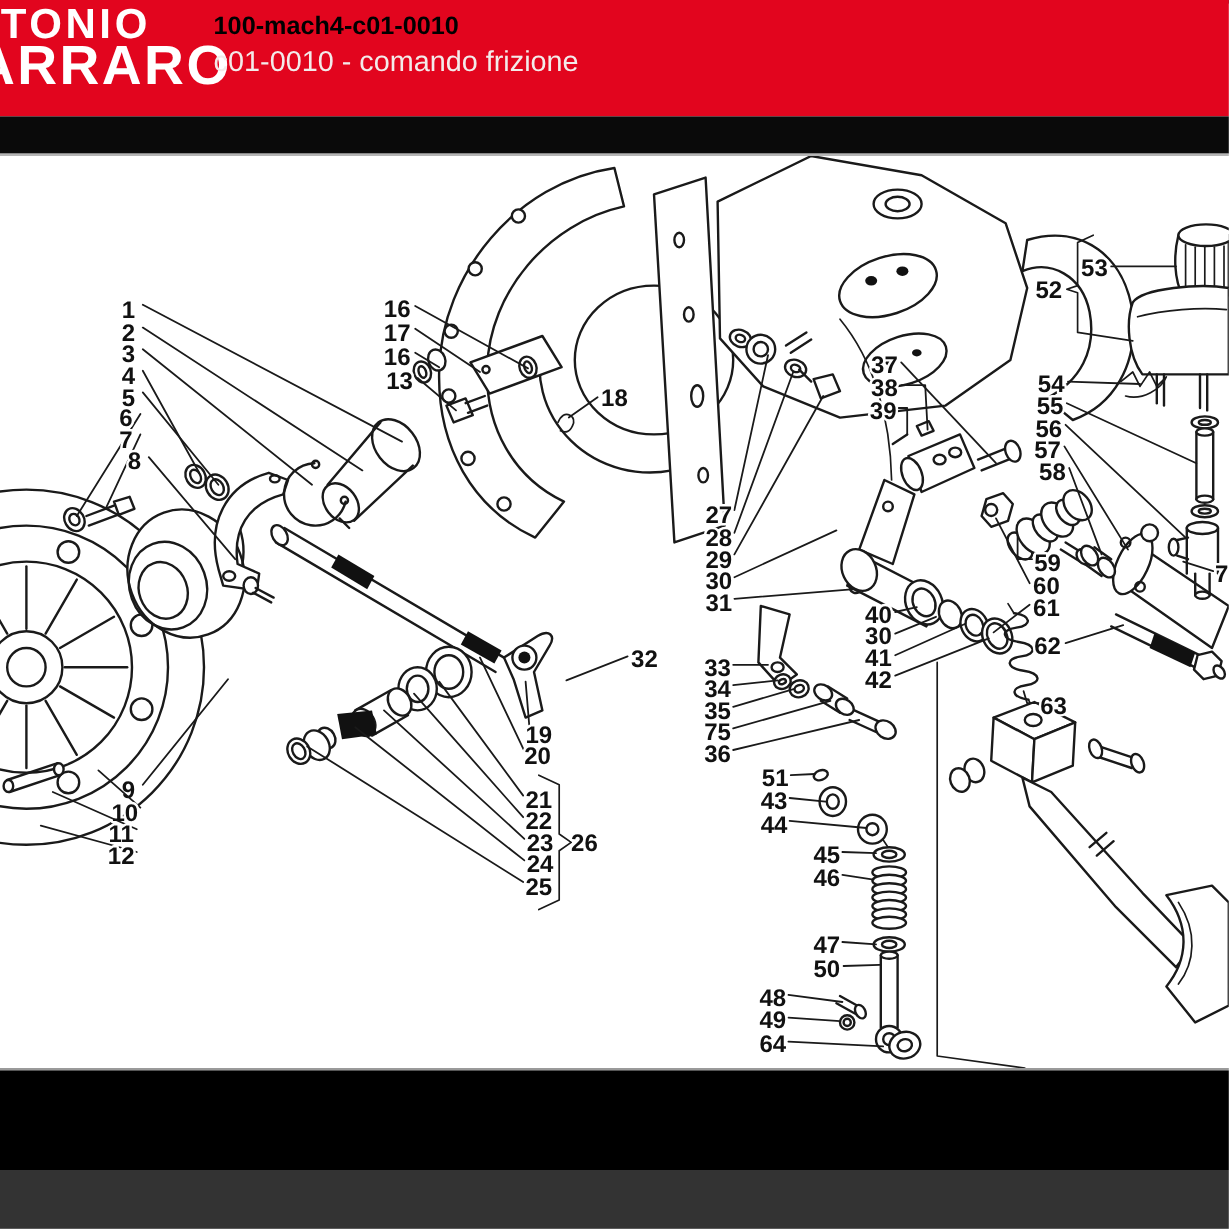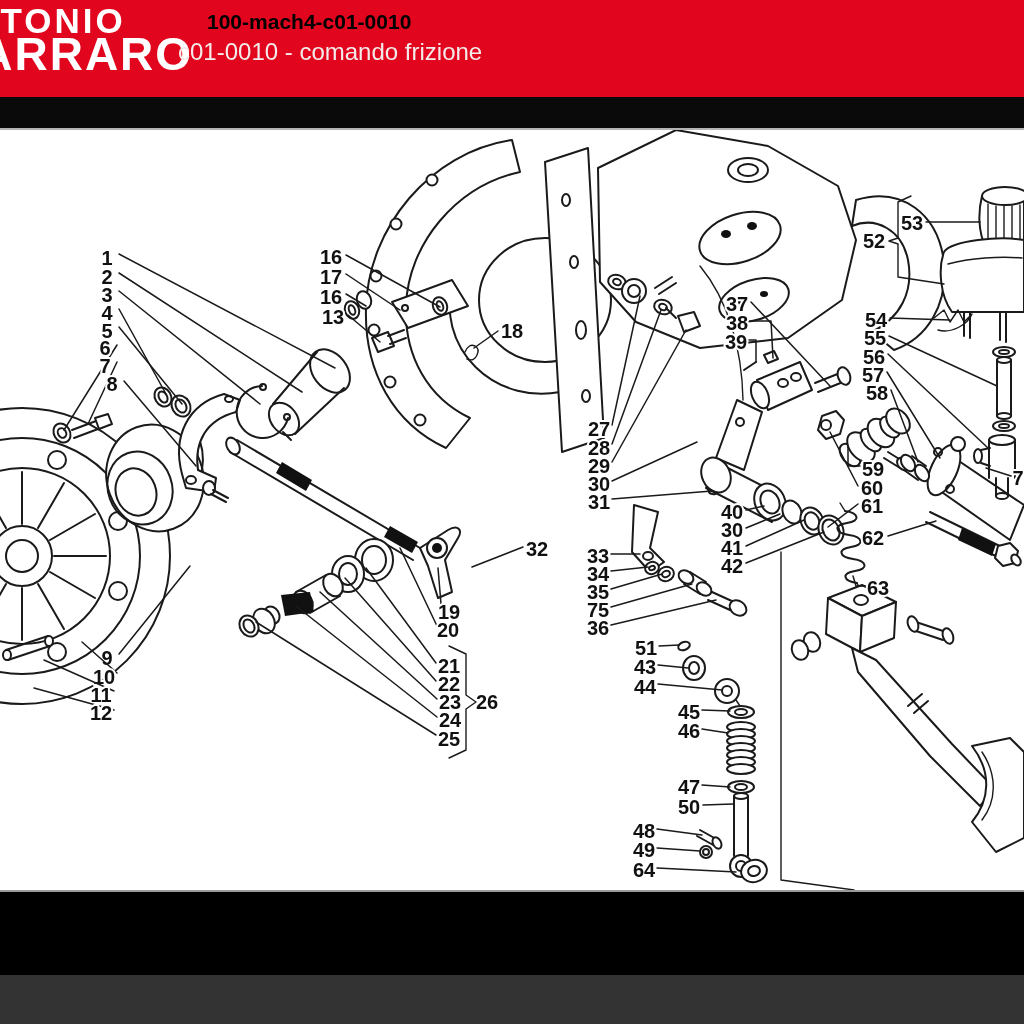--- a/index.html
+++ b/index.html
@@ -3,21 +3,21 @@
 <meta charset="utf-8">
 <style>
   html,body{margin:0;padding:0;}
   body{width:1024px;height:1024px;position:relative;overflow:hidden;background:#fff;
        font-family:"Liberation Sans", sans-serif;}
   .topline{position:absolute;left:0;top:0;width:1024px;height:3px;background:#2a1114;}
   .header{position:absolute;left:0;top:0;width:1024px;height:97px;background:#e2051e;overflow:hidden;}
   .logo{position:absolute;left:-56px;top:4px;color:#fff;font-weight:bold;line-height:0.95;white-space:nowrap;}
   .logo .l1{display:block;font-size:35px;letter-spacing:3px;}
   .logo .l2{display:block;font-size:46px;letter-spacing:2px;margin-top:-4px;}
-  .htitle{position:absolute;left:178px;top:10px;font-size:21px;font-weight:bold;color:#000;margin-left:29px;}
+  .htitle{position:absolute;left:178px;top:10px;font-size:21px;font-weight:bold;color:#000;}
   .hsub{position:absolute;left:178px;top:38px;font-size:24px;font-weight:normal;color:#f3ebea;}
   .divider{position:absolute;left:0;top:97px;width:1024px;height:31px;background:#0a0a0a;}
   .grayline{position:absolute;left:0;top:128px;width:1024px;height:2px;background:#b5b5b5;}
   .canvas{position:absolute;left:0;top:130px;width:1024px;height:760px;background:#fff;}
   .botline{position:absolute;left:0;top:890px;width:1024px;height:2px;background:#9a9a9a;}
   .botblack{position:absolute;left:0;top:892px;width:1024px;height:83px;background:#000;}
   .botgray{position:absolute;left:0;top:975px;width:1024px;height:49px;background:#333;}
   svg.diag{stroke:#1a1a1a;stroke-width:2;fill:none;stroke-linecap:round;stroke-linejoin:round;}
   svg.diag .w{fill:#fff;}
   svg.diag .b{fill:#111;stroke:none;}

